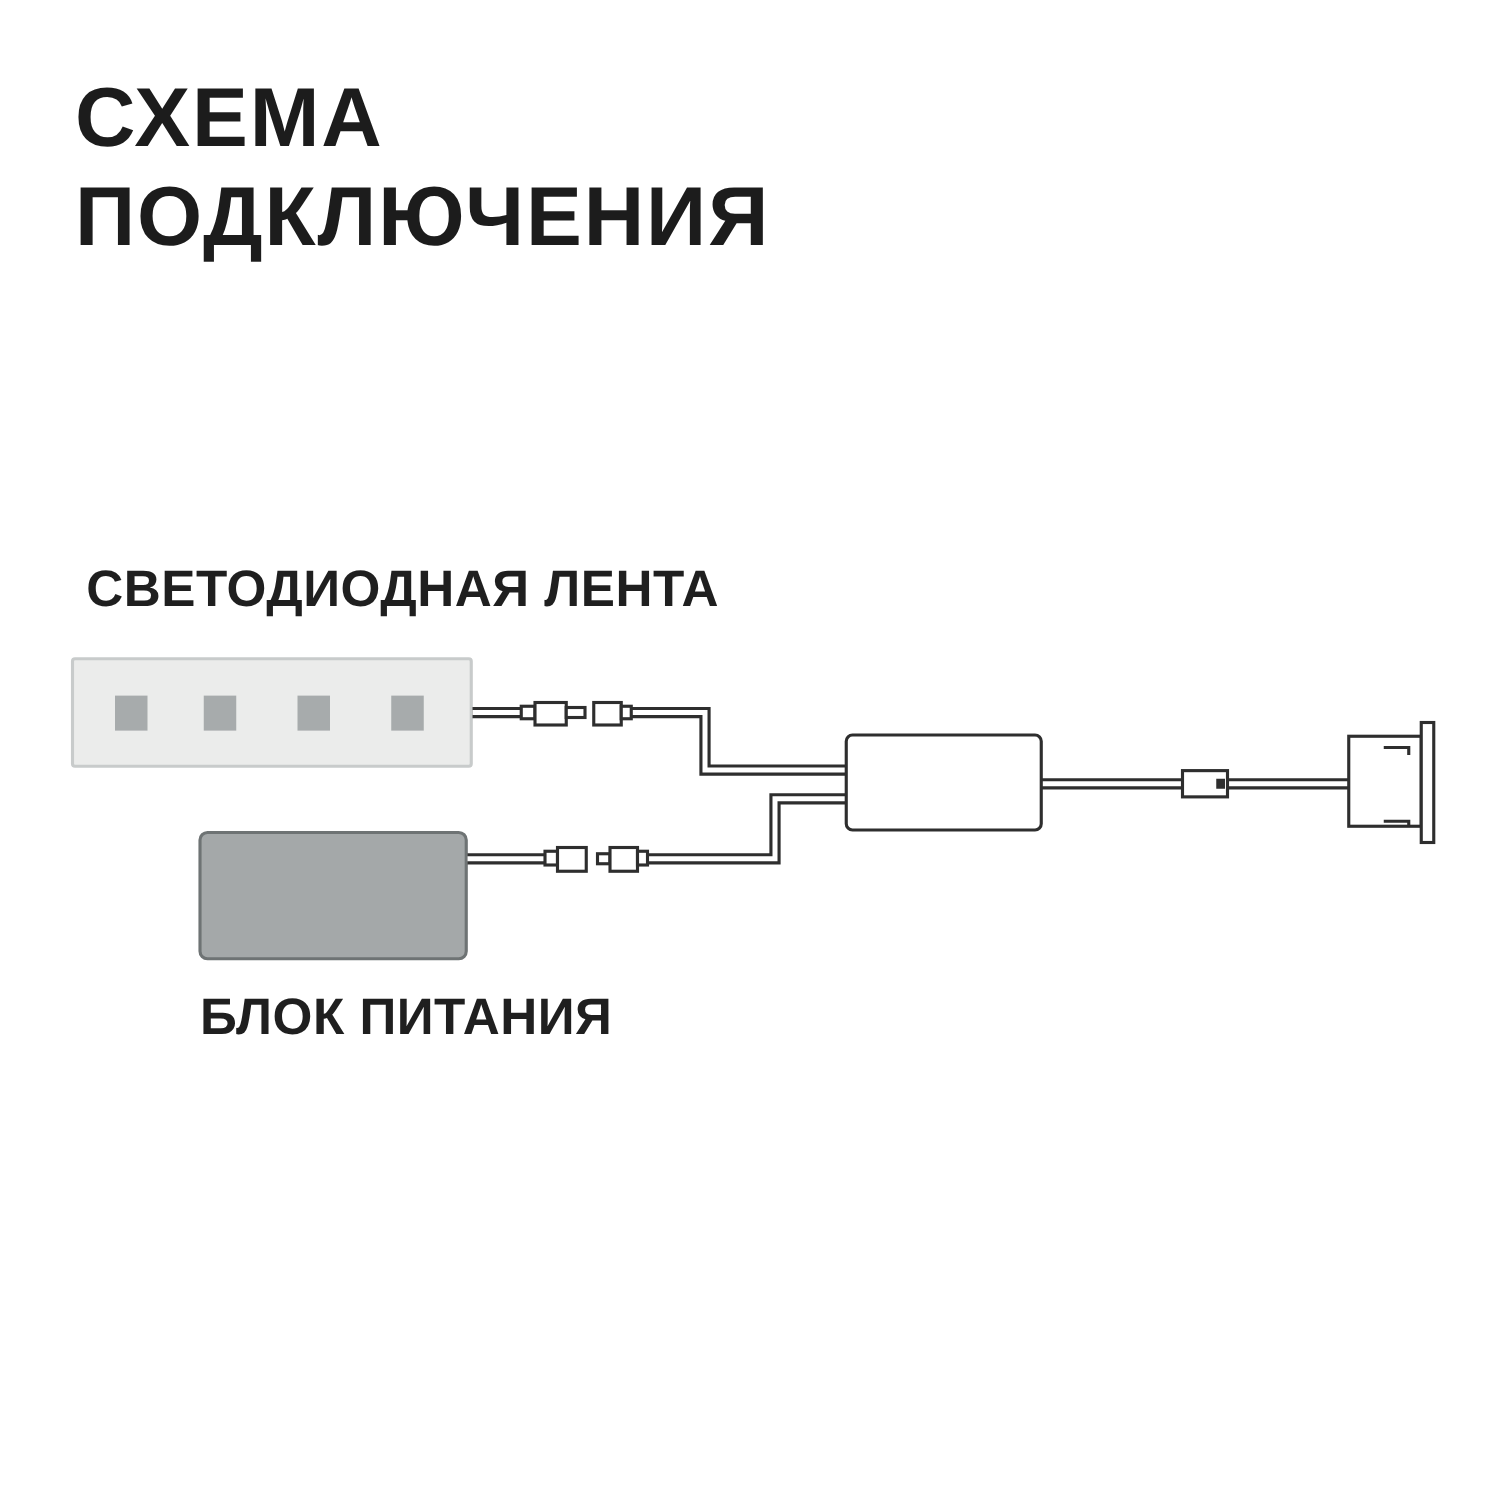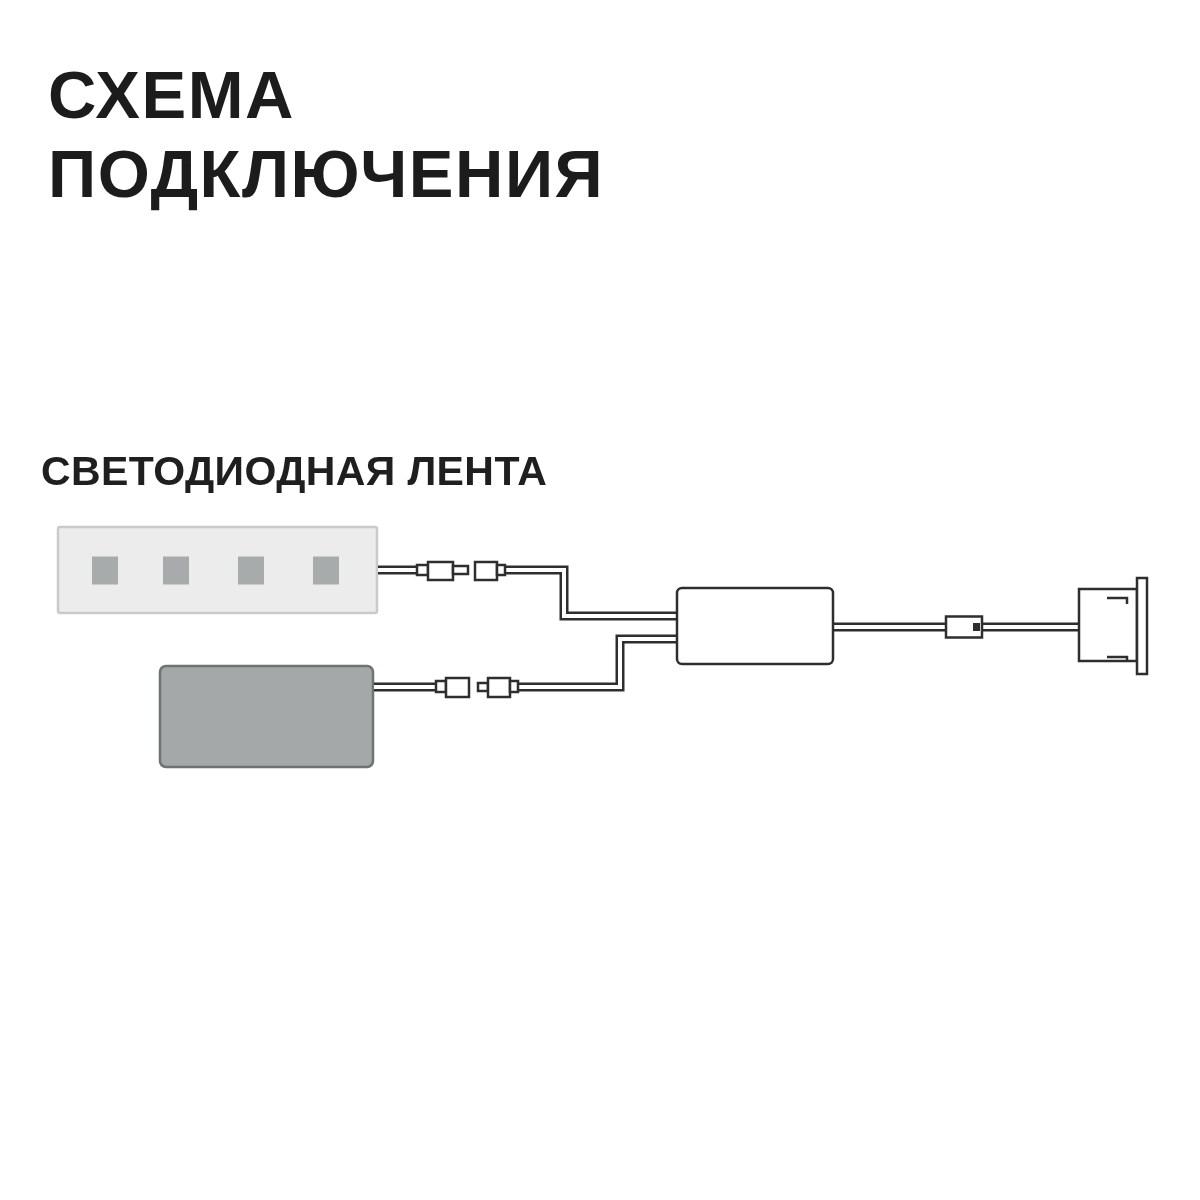--- a/index.html
+++ b/index.html
@@ -10,38 +10,38 @@
   }
   .canvas{
     position:relative;
     width:1200px;
     height:1200px;
     background:#ffffff;
     overflow:hidden;
   }
   .title{
     position:absolute;
-    left:48px;
+    left:60px;
     top:55px;
     font-size:67px;
     line-height:79px;
     font-weight:700;
     letter-spacing:1.5px;
     color:#1c1c1c;
     white-space:nowrap;
   }
   .comp-label{
     position:absolute;
     font-size:41px;
     font-weight:600;
     letter-spacing:0.4px;
     color:#1f1f1f;
     white-space:nowrap;
   }
-  #label-led{ left:41px;  top:448px; }
+  #label-led{ left:69px;  top:448px; }
   #label-psu{ left:160px; top:790px; }
   #label-ir { left:775px; top:783px; }
 
   svg.diagram{
     position:absolute;
     left:0; top:0;
     width:1200px;
     height:1200px;
   }
   .wo{ stroke-width:9; }
@@ -52,20 +52,21 @@
 <body>
 
 <div class="canvas">
 
   <div class="title">
     <div>СХЕМА</div>
     <div>ПОДКЛЮЧЕНИЯ</div>
   </div>
 
   <div class="comp-label" id="label-led">СВЕТОДИОДНАЯ ЛЕНТА</div>
+  <div class="comp-label" id="label-psu">БЛОК ПИТАНИЯ</div>
 
   <svg class="diagram" viewBox="0 0 1200 1200">
 
     <g stroke-width="2.5" stroke="#c8cbcb">
       <rect x="58" y="527" width="319" height="86" rx="2" fill="#ebeceb"></rect>
       <g stroke="none">
         <rect x="92" y="556.5" width="26" height="28" fill="#a7abac"></rect>
         <rect x="163" y="556.5" width="26" height="28" fill="#a7abac"></rect>
         <rect x="238" y="556.5" width="26" height="28" fill="#a7abac"></rect>
         <rect x="313" y="556.5" width="26" height="28" fill="#a7abac"></rect>

